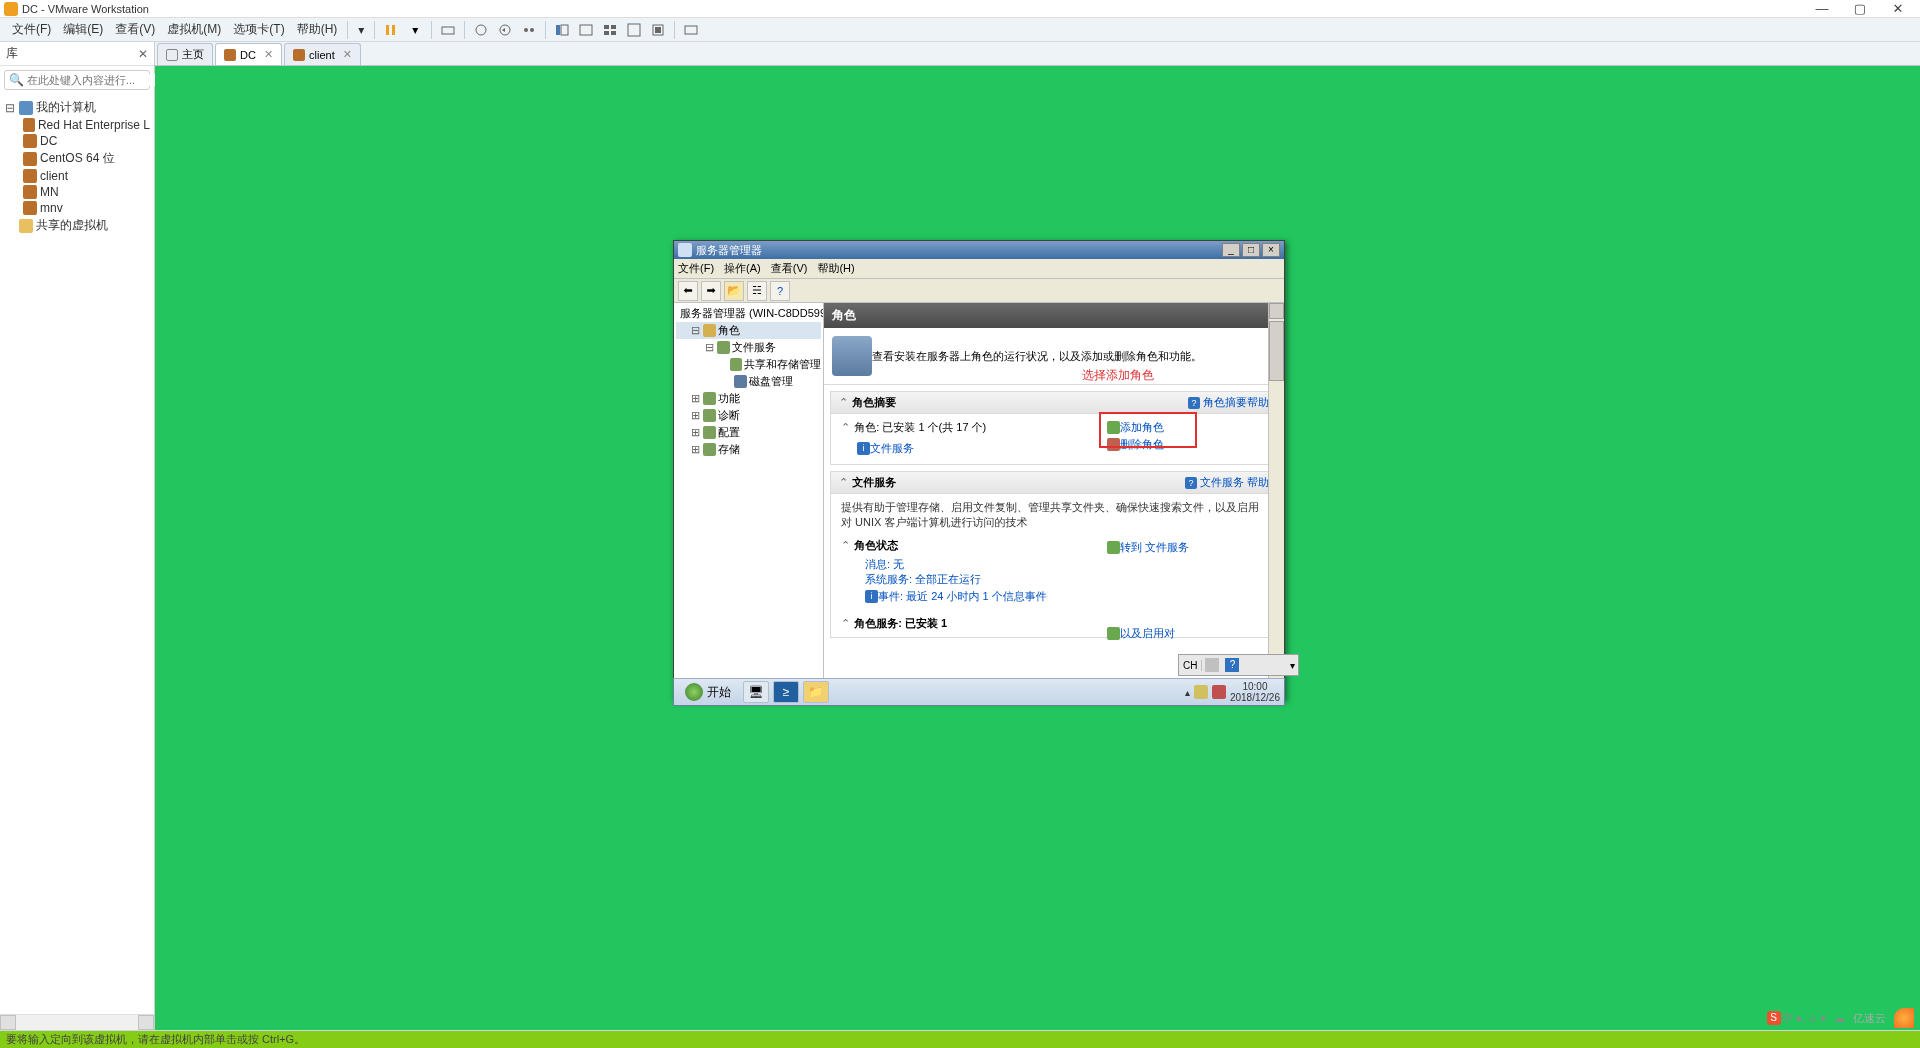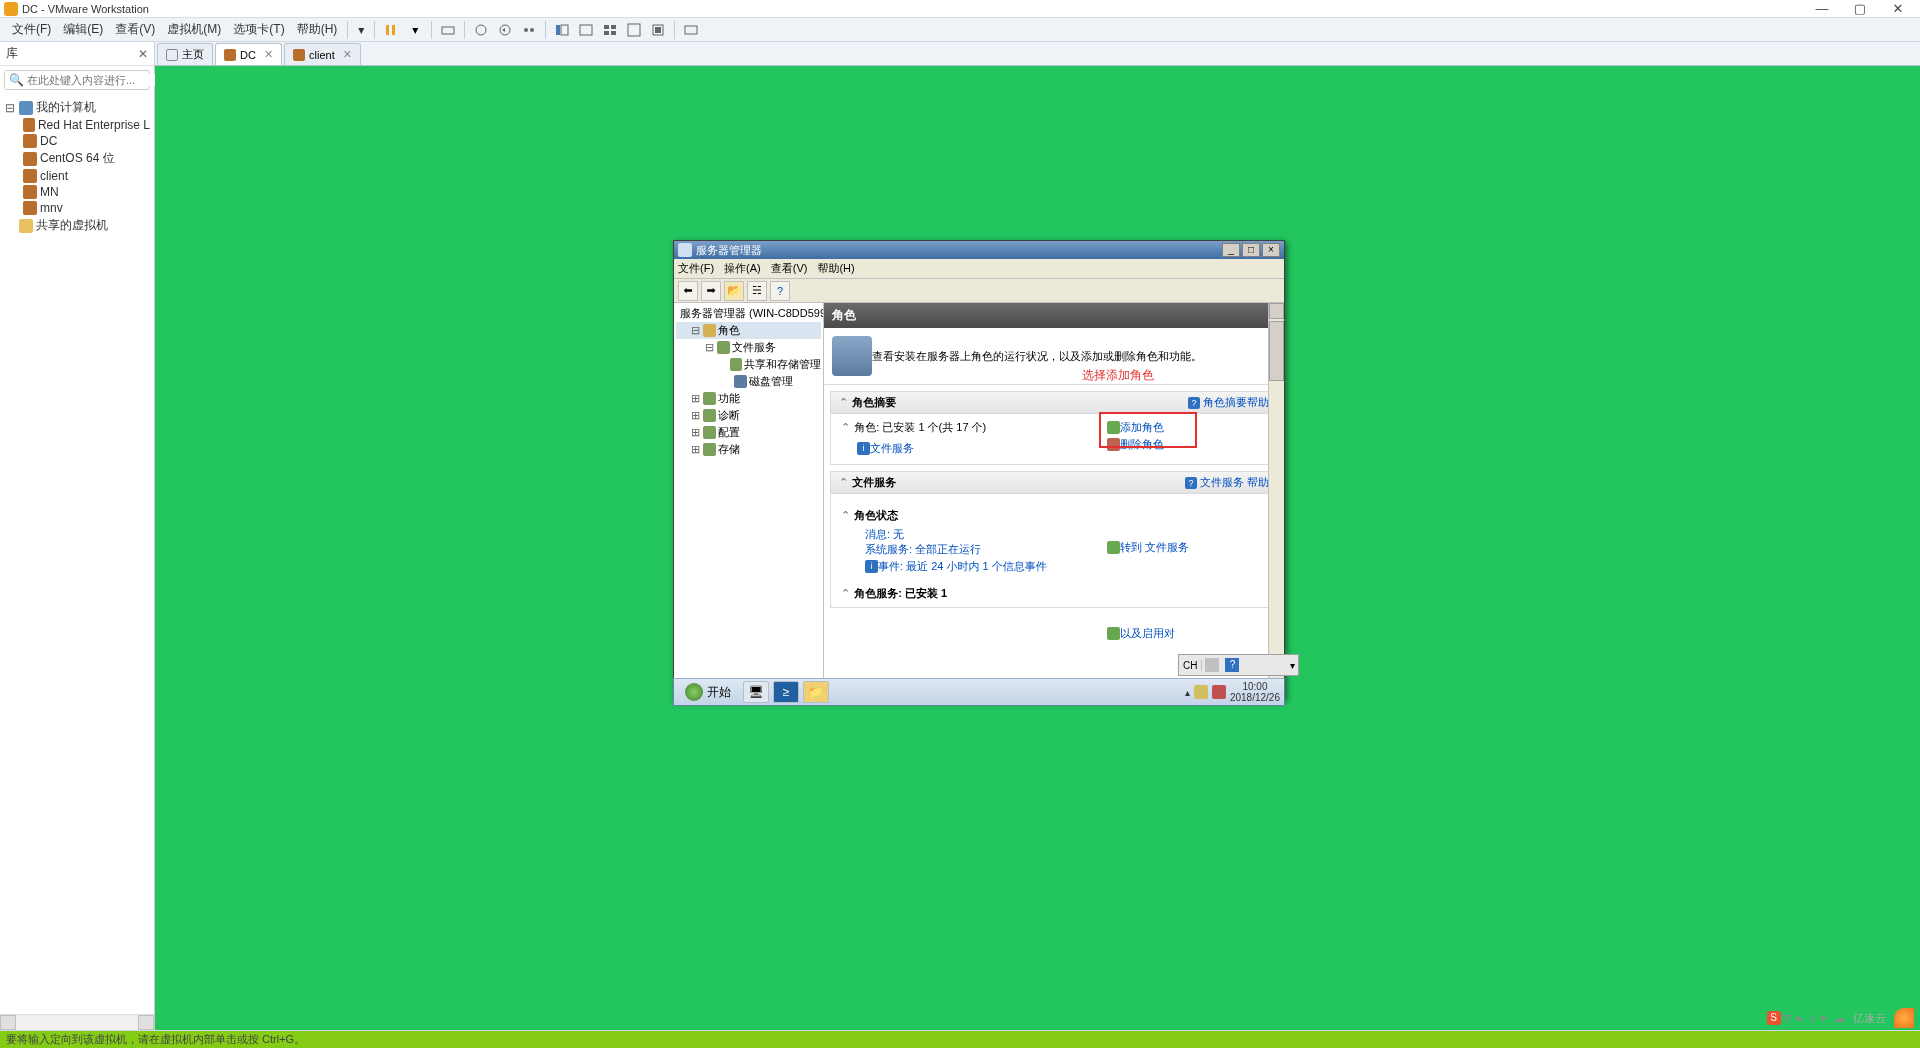--- a/index.html
+++ b/index.html
@@ -399,20 +399,21 @@
           <div class="panel">
             <div class="ph">
               <span class="coll">⌃</span>
               <b>文件服务</b>
               <span class="help">
                   <span class="qic">?</span>
                   <span>文件服务 帮助</span>
                 </span>
             </div>
             <div class="pb">
+              <div style="color:#333;">提供有助于管理存储、启用文件复制、管理共享文件夹、确保快速搜索文件，以及启用对 UNIX 客户端计算机进行访问的技术</div>
               <div style="height:8px"></div>
               <div class="sect-h">
                   <span class="coll">⌃</span>
                   <b>角色状态</b>
                 </div>
               <div class="actions" style="top:44px;">
                 <div class="lnk">
                     <span class="lic"></span>
                     <span>转到 文件服务</span>
                   </div>

